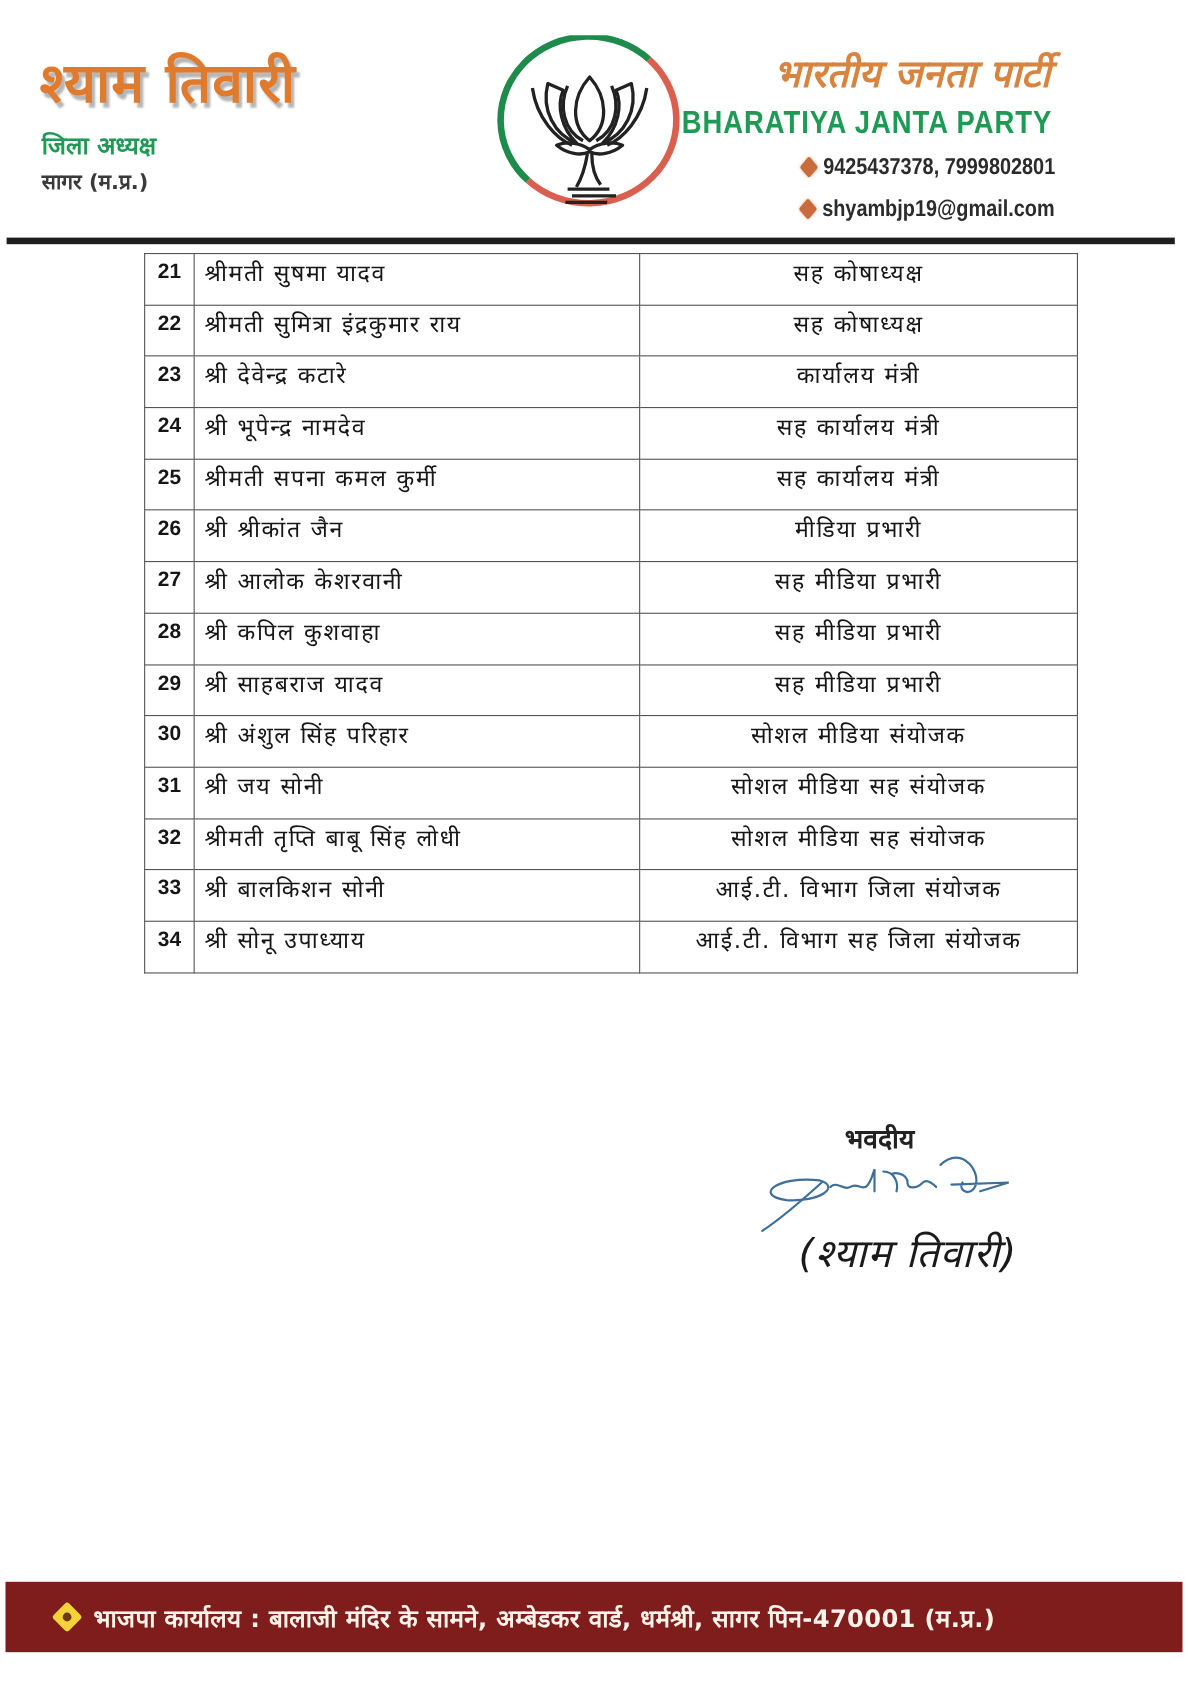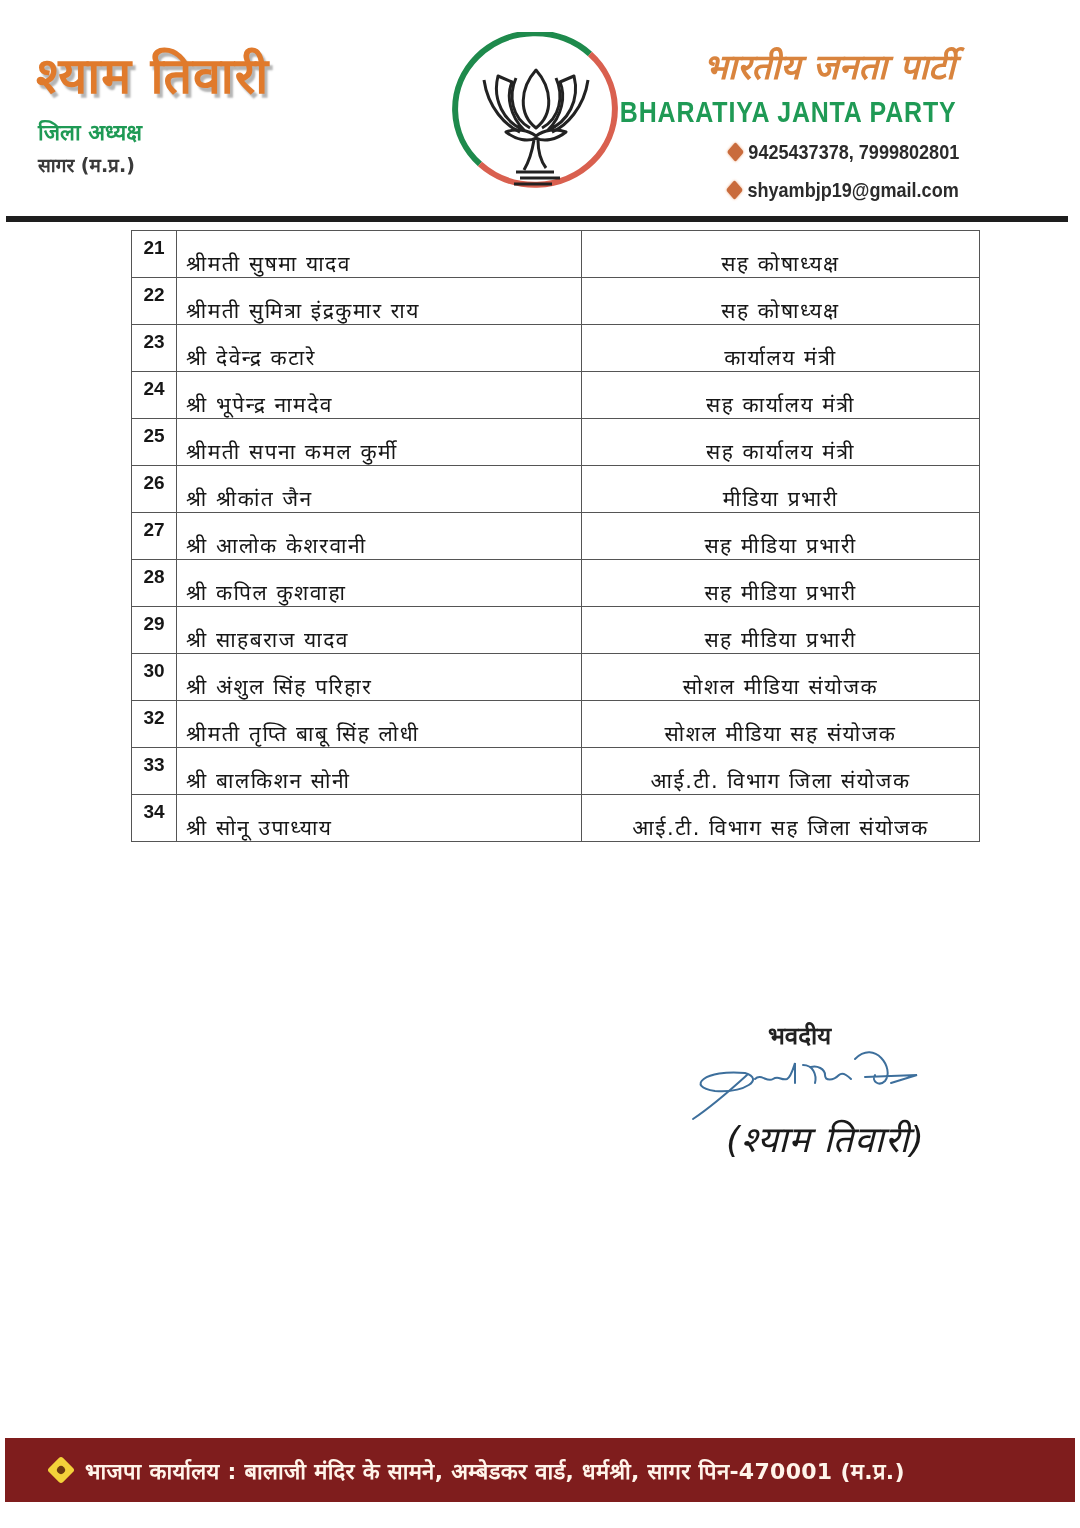--- a/index.html
+++ b/index.html
@@ -48,21 +48,21 @@
   .divider {
     position: absolute; left: 6px; top: 216px; width: 1062px; height: 6px; background: #1e1e1e;
   }
 
   
   .roster {
     position: absolute; left: 131px; top: 230px; width: 848px;
     border-collapse: collapse; table-layout: fixed;
   }
   .roster td {
-    border: 1.5px solid #555; height: 46.7px; vertical-align: top; padding-top: 18px;
+    border: 1.5px solid #555; height: 46.7px; vertical-align: top; padding-top: 2px;
     font-size: 21px; color: #161616;
   }
   .roster col.c-num { width: 45px; }
   .roster col.c-name { width: 405px; }
   .roster col.c-role { width: 398px; }
   .roster td.num {
     font-family: "Liberation Sans", sans-serif; font-weight: bold; font-size: 19px;
     text-align: center; padding-top: 6px;
   }
   .roster td.name { padding-left: 9px; letter-spacing: 1.5px; }
@@ -192,20 +192,25 @@
         <td class="num">29</td>
         <td class="name">श्री साहबराज यादव</td>
         <td class="role">सह मीडिया प्रभारी</td>
       </tr>
       <tr>
         <td class="num">30</td>
         <td class="name">श्री अंशुल सिंह परिहार</td>
         <td class="role">सोशल मीडिया संयोजक</td>
       </tr>
       <tr>
+        <td class="num">31</td>
+        <td class="name">श्री जय सोनी</td>
+        <td class="role">सोशल मीडिया सह संयोजक</td>
+      </tr>
+      <tr>
         <td class="num">32</td>
         <td class="name">श्रीमती तृप्ति बाबू सिंह लोधी</td>
         <td class="role">सोशल मीडिया सह संयोजक</td>
       </tr>
       <tr>
         <td class="num">33</td>
         <td class="name">श्री बालकिशन सोनी</td>
         <td class="role">आई.टी. विभाग जिला संयोजक</td>
       </tr>
       <tr>

